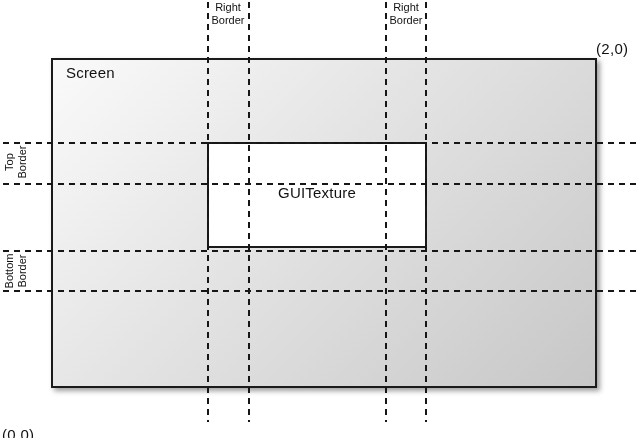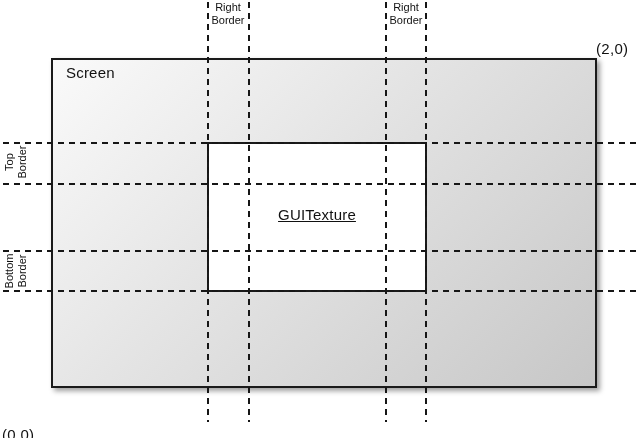--- a/index.html
+++ b/index.html
@@ -22,28 +22,27 @@
     z-index:1;
     margin-left:19px;
   }
   .screen-label{
     position:absolute;left:13px;top:4px;
     font-size:15px;letter-spacing:0.2px;
   }
   
   .texture{
     position:absolute;
-    left:207px;top:142px;width:220px;height:150px;
+    left:207px;top:142px;width:220px;height:106px;
     box-sizing:border-box;
     border:2px solid #1a1a1a;
     background:#ffffff;
     z-index:2;
     display:flex;align-items:center;justify-content:center;
     padding-bottom:6px;
-    text-decoration:underline;
   }
   .texture-label{font-size:15px;letter-spacing:0.2px;}
   
   .hline{
     position:absolute;left:3px;width:635px;height:2px;z-index:3;
     background:repeating-linear-gradient(90deg,#161616 0 6px,transparent 6px 11px);
   }
   .vline{
     position:absolute;top:2px;width:2px;height:420px;z-index:3;
     background:repeating-linear-gradient(180deg,#161616 0 6px,transparent 6px 11px);

